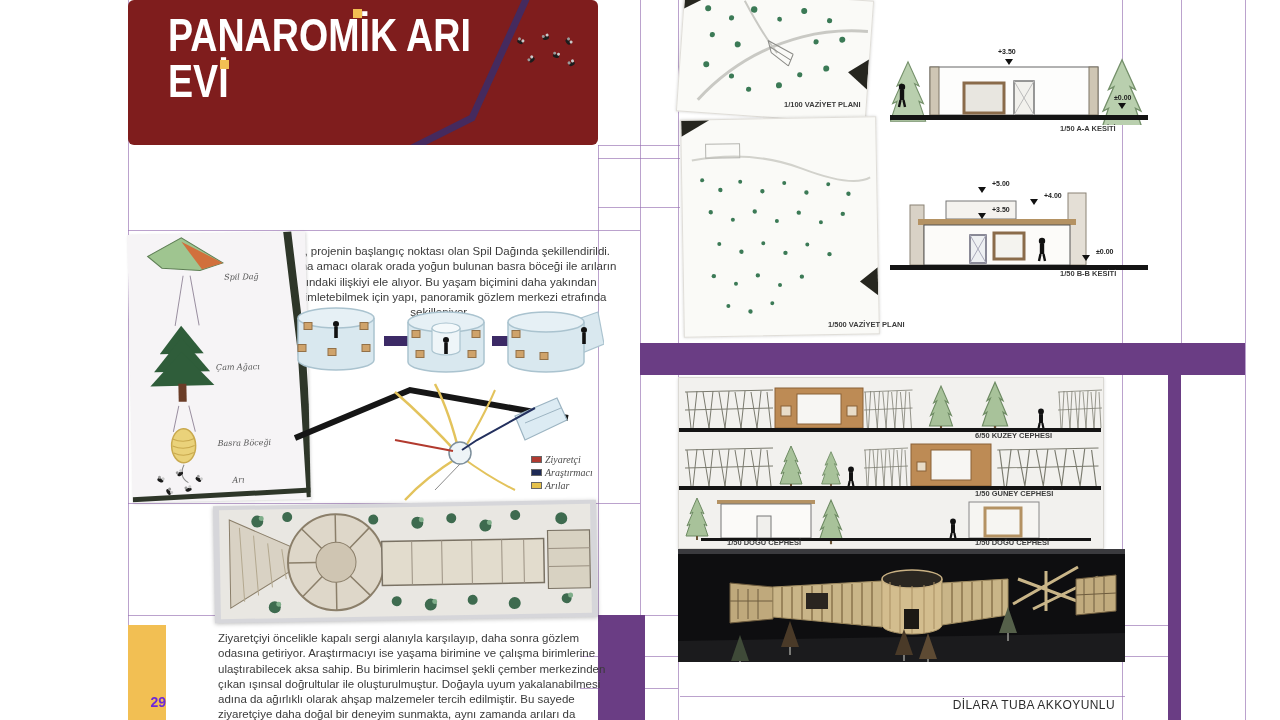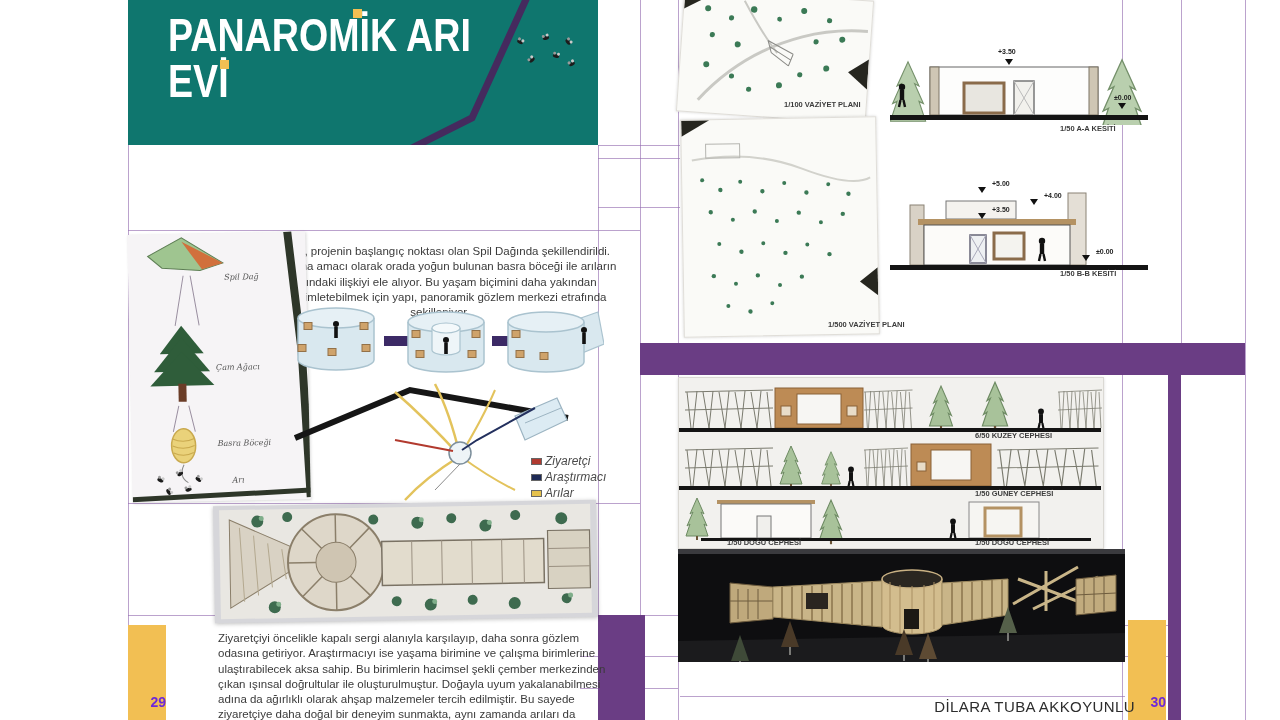--- a/index.html
+++ b/index.html
@@ -4,21 +4,21 @@
 <style>
   html,body{margin:0;padding:0;background:#fff;}
   #canvas{position:relative;width:1280px;height:720px;background:#ffffff;overflow:hidden;
           font-family:"Liberation Sans",sans-serif;}
   .abs{position:absolute;}
   .hairline{position:absolute;background:rgba(150,112,178,.65);}
   .hl-h{height:1px;}
   .hl-v{width:1px;}
 
   
-  #header{left:128px;top:0;width:470px;height:145px;background:#0f766e;overflow:hidden;}
+  #header{left:128px;top:0;width:470px;height:145px;background:#7f1d1d;overflow:hidden;border-radius:6px;}
   .title-line{position:relative;color:#fff;font-weight:bold;font-size:47px;line-height:.98;
               transform:scaleX(.8);transform-origin:left top;letter-spacing:0;}
   #title-wrap{position:absolute;left:40px;top:12px;}
   .title-dot{position:absolute;width:9px;height:9px;background:#f2bf53;}
 
   
   .para{position:absolute;color:#3a3a3a;font-size:11.5px;line-height:1.33;}
 
   
   .hand{position:absolute;font-family:"DejaVu Serif",serif;font-style:italic;
@@ -26,31 +26,31 @@
 
   
   .cap{position:absolute;font-size:7.5px;font-weight:bold;color:#3c3c3c;white-space:nowrap;}
   .cap-r{text-align:left;}
   .lvl{position:absolute;font-size:7px;font-weight:bold;color:#222;white-space:nowrap;}
 
   
   #legend{left:531px;top:454px;width:78px;}
   .leg-row{display:flex;align-items:center;margin-bottom:2px;}
   .leg-sw{width:9px;height:5px;margin-right:3px;border:1px solid #666;}
-  .leg-lb{font-family:Liberation Sans, sans-serif;font-style:italic;font-size:12px;color:#4a4a4a;}
+  .leg-lb{font-family:Liberation Serif, serif;font-style:italic;font-size:10px;color:#4a4a4a;}
 
   
   .sheet{position:absolute;background:#fafaf7;border:1px solid #e0ded9;
          box-shadow:0 0 3px rgba(0,0,0,.18);}
 
   .tab{position:absolute;width:38px;background:#f2bf53;}
   .tab span{position:absolute;bottom:10px;width:100%;text-align:right;
             font-weight:bold;font-size:14px;color:#6d28d9;}
 
-  #author{left:720px;top:698px;width:415px;text-align:right;font-size:15px;color:#2d2d2d;letter-spacing:.4px;}
+  #author{left:700px;top:698px;width:415px;text-align:right;font-size:12px;color:#2d2d2d;letter-spacing:.4px;}
 
   .purple{background:#6a3d84;}
 </style>
 </head>
 <body>
 
 <div id="canvas">
 
   <div class="hairline hl-v" style="left:128px;top:0;height:720px"></div>
   <div class="hairline hl-v" style="left:598px;top:145px;height:575px"></div>
@@ -251,23 +251,20 @@
           <circle cx="356" cy="95" r="2.5"></circle>
       </g>
     </svg>
   </div>
 
   <div class="para" style="left:218px;top:631px;width:396px;text-align:left">Ziyaretçiyi öncelikle kapalı sergi alanıyla karşılayıp, daha sonra gözlem odasına getiriyor. Araştırmacıyı ise yaşama birimine ve çalışma birimlerine ulaştırabilecek aksa sahip. Bu birimlerin hacimsel şekli çember merkezinden çıkan ışınsal doğrultular ile oluşturulmuştur. Doğayla uyum yakalanabilmesi adına da ağırlıklı olarak ahşap malzemeler tercih edilmiştir. Bu sayede ziyaretçiye daha doğal bir deneyim sunmakta, aynı zamanda arıları da doğadan koparmayacak biçimdedir.</div>
 
   <div class="tab" style="left:128px;top:625px;height:95px">
     <span>29</span>
   </div>
-  <div class="tab" style="left:1128px;top:620px;height:100px">
-    <span>30</span>
-  </div>
 
   <div class="abs" style="left:676px;top:0;width:206px;height:342px">
     <div class="sheet" style="left:4px;top:-6px;width:188px;height:122px;transform:rotate(4deg)">
       <svg width="188" height="122">
         <polygon points="0,0 34,0 0,20" fill="#26261f"></polygon>
         <polygon points="188,58 188,88 168,72" fill="#26261f"></polygon>
         <path d="M20,110 Q60,60 120,40 Q150,30 185,30" stroke="#c9c9c4" stroke-width="3" fill="none"></path>
         <path d="M60,8 Q80,40 96,58" stroke="#c9c9c4" stroke-width="2" fill="none"></path>
         <g stroke="#8a8a86" stroke-width="1" fill="none">
           <path d="M86,46 L112,58 M88,52 L110,64 M90,58 L108,70 M86,46 L90,58 M112,58 L108,70"></path>

